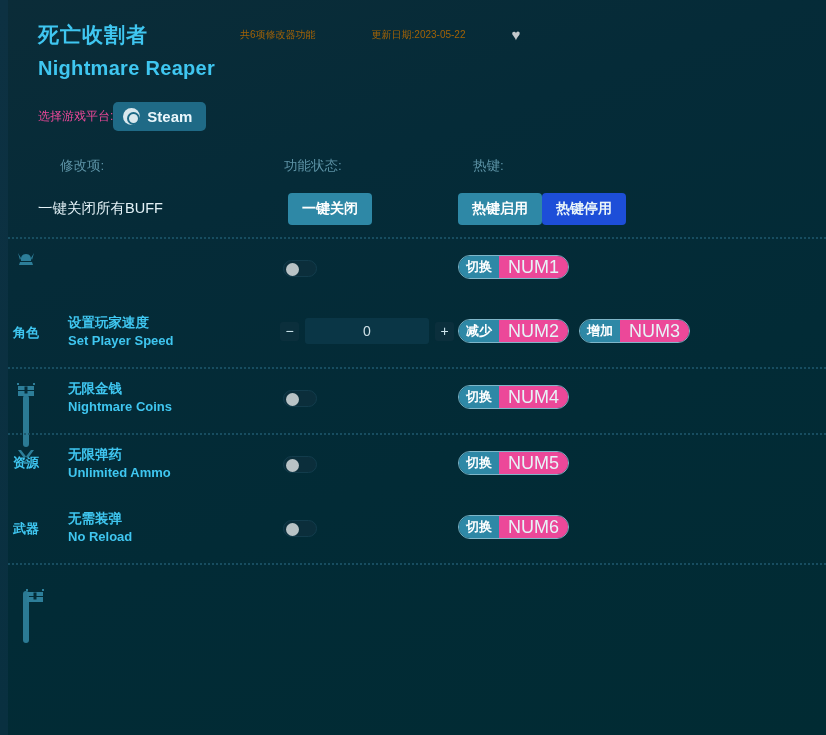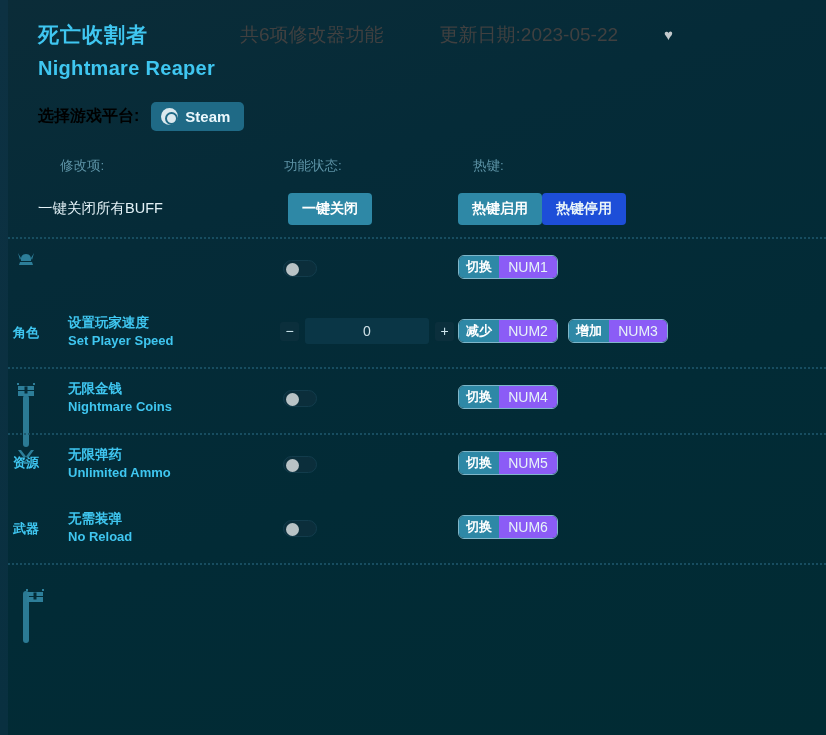--- a/index.html
+++ b/index.html
@@ -37,22 +37,22 @@
   .title-cn {
     font-size: 21px;
     font-weight: bold;
     color: #3fc6f0;
     letter-spacing: 1px;
     width: 170px;
     line-height: 28px;
   }
 
   .meta {
-    font-size: 19px;
-    color: #404040;
+    font-size: 10px;
+    color: #a16207;
     line-height: 28px;
     white-space: nowrap;
   }
   .meta.count { margin-left: 32px; }
   .meta.date  { margin-left: 56px; }
 
   .fav-icon {
     margin-left: 46px;
     line-height: 28px;
     font-size: 15px;
@@ -67,26 +67,24 @@
     letter-spacing: .3px;
   }
 
   
   .platform-row {
     display: flex;
     align-items: center;
     margin-top: 22px;
   }
   .platform-label {
-    font-size: 16px;
-    color: #000000;
-    font-weight: bold;
+    font-size: 12px;
+    color: #ec4899;
   }
   .steam-btn {
-    margin-left: 12px;
     display: inline-flex;
     align-items: center;
     gap: 7px;
     background: #1f6a86;
     border: none;
     border-radius: 5px;
     padding: 6px 14px 6px 10px;
     color: #eaf7fc;
     font-size: 15px;
     font-weight: bold;
@@ -280,37 +278,37 @@
     position: absolute;
     top: 16px;
     left: 406px;
     display: flex;
     gap: 10px;
   }
   .hk {
     display: flex;
     align-items: stretch;
     border: 1px solid #7fb6c9;
-    border-radius: 6px;
+    border-radius: 12px;
     overflow: hidden;
     cursor: pointer;
     height: 24px;
   }
   .hk-act {
     background: #2e88a6;
     color: #ffffff;
     font-size: 13px;
     font-weight: bold;
     padding: 0 7px;
     line-height: 22px;
   }
   .hk-key {
-    background: #8b5cf6;
+    background: #ec4899;
     color: #e7f4f8;
-    font-size: 14px;
+    font-size: 18px;
     padding: 0 9px;
     line-height: 22px;
     min-width: 58px;
     text-align: center;
   }
 
   
   .stub {
     height: 40px;
     position: relative;

